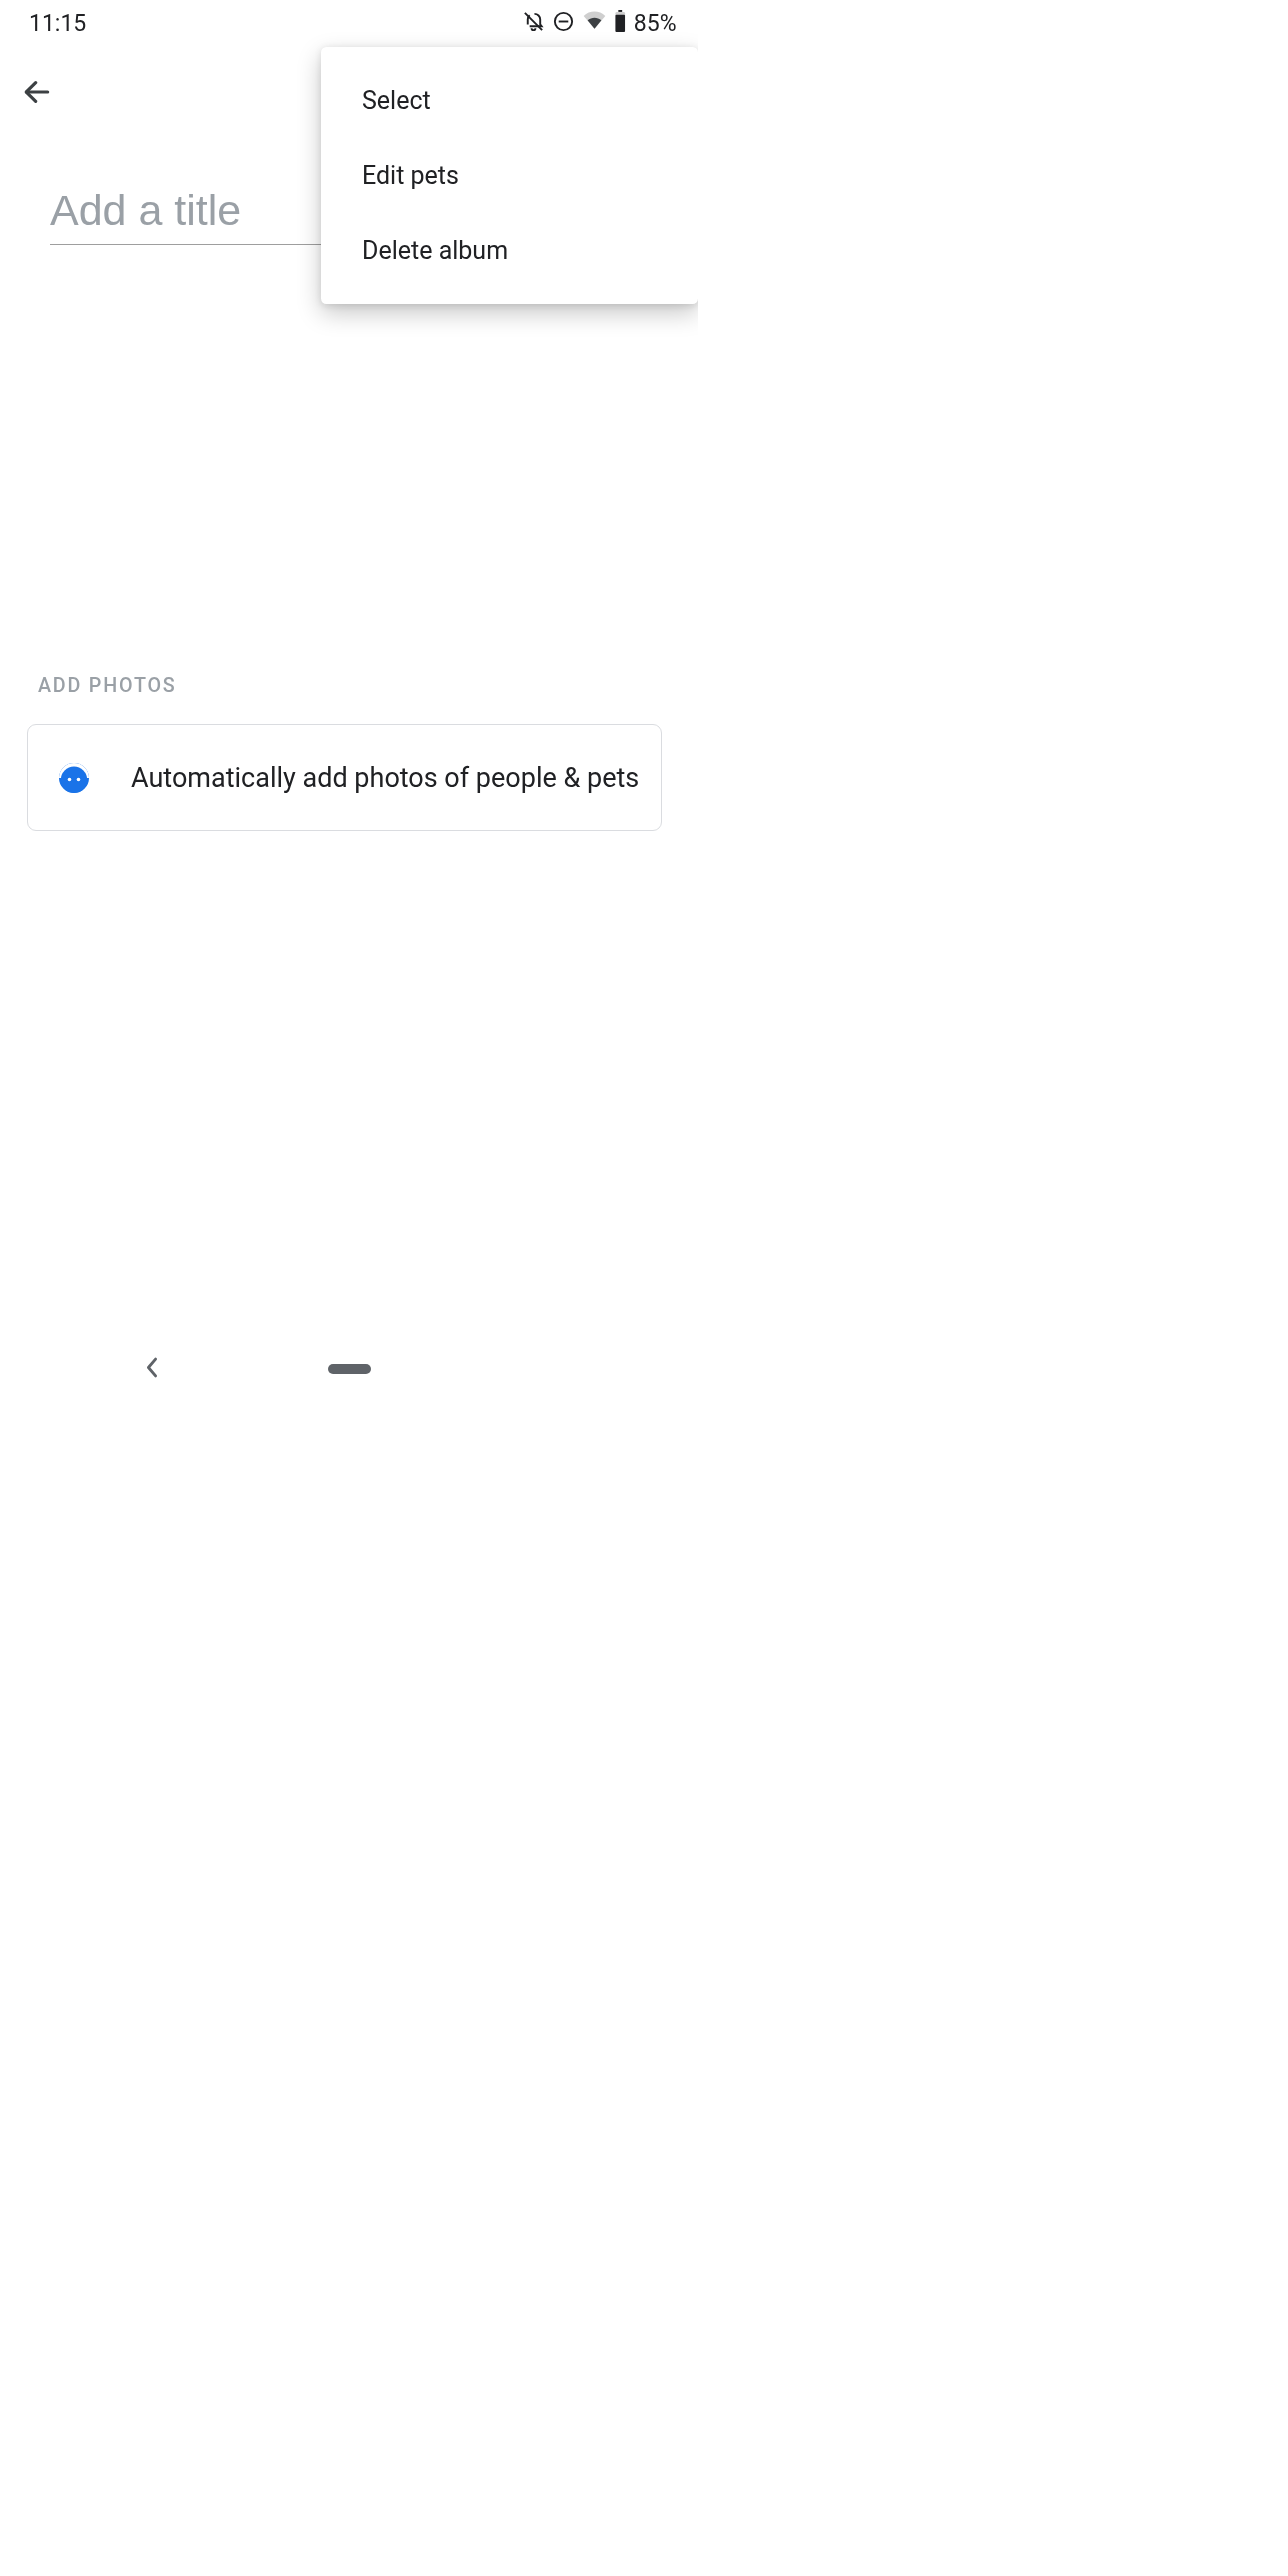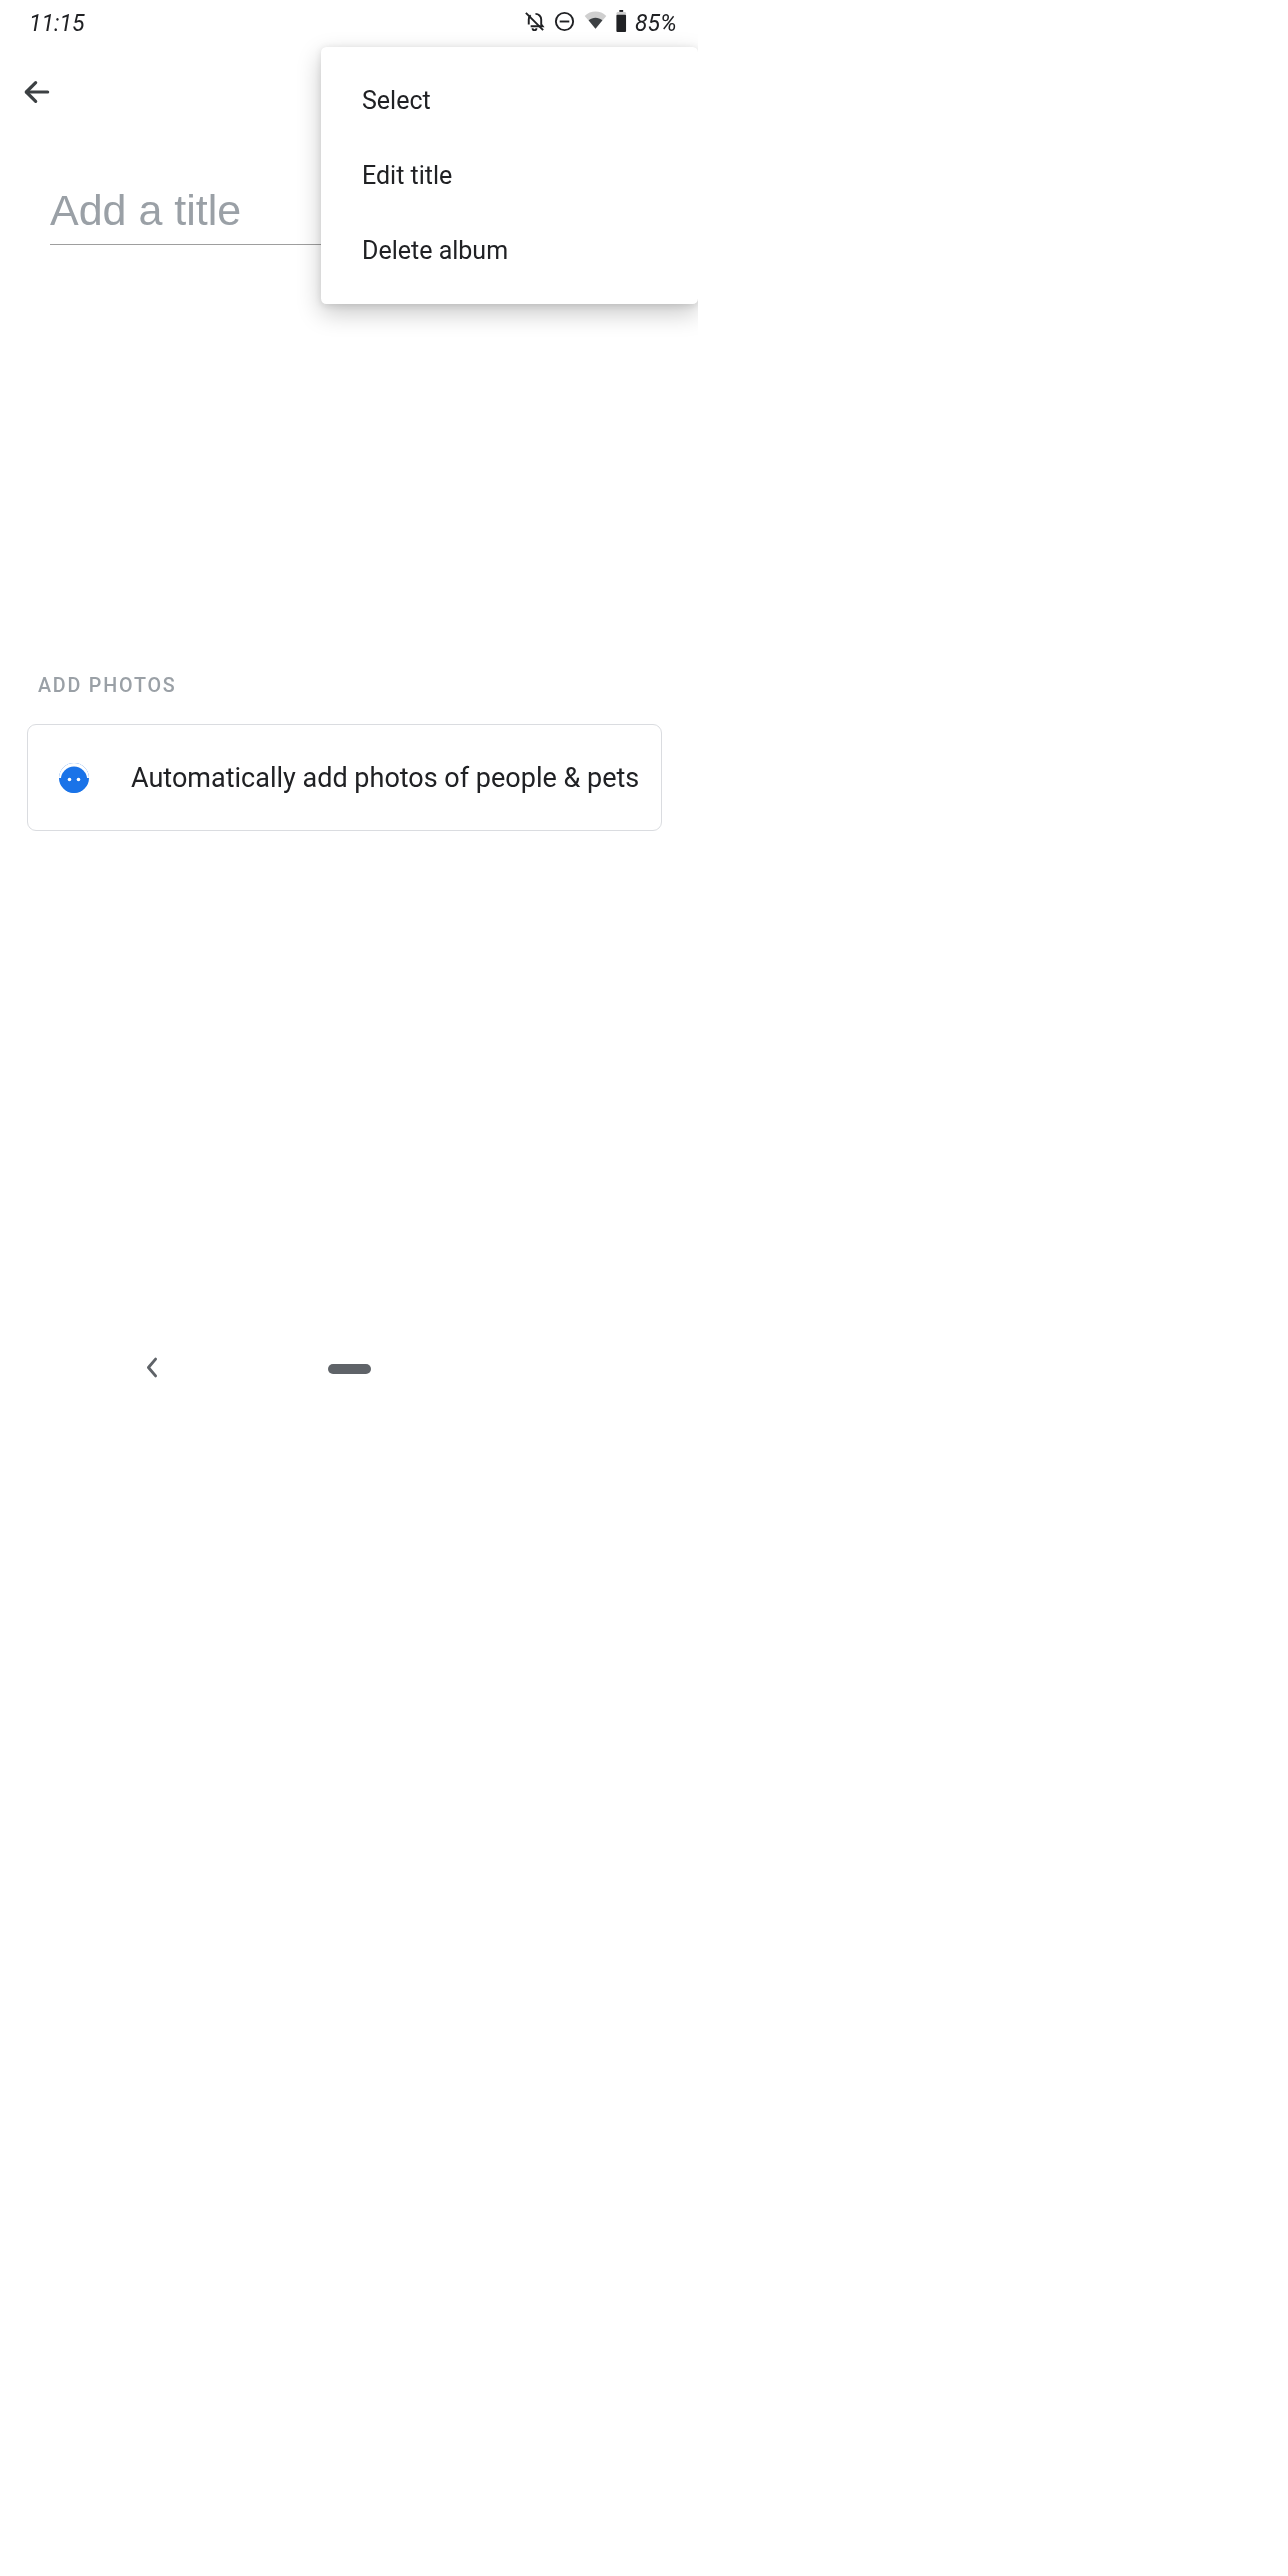--- a/index.html
+++ b/index.html
@@ -15,21 +15,20 @@
   
   .status-bar {
     height: 47px;
     display: flex;
     align-items: center;
     justify-content: space-between;
     padding: 0 21.5px 0 29px;
     font-size: 23px;
     color: #202124;
     font-weight: 400;
-    font-style: italic;
   }
   .status-right {
     display: flex;
     align-items: flex-start;
     gap: 7.2px;
   }
   .status-right svg { display: block; }
 
   
   .app-bar {
@@ -204,21 +203,21 @@
       </svg>
     </span>
     <span class="label">Automatically add photos of people &amp; pets</span>
   </div>
 
 
 </div>
 
 <div class="menu">
   <div class="menu-item">Select</div>
-  <div class="menu-item">Edit title</div>
+  <div class="menu-item">Edit pets</div>
   <div class="menu-item">Delete album</div>
 </div>
 
 <div class="nav-bar">
   <span class="nav-back">
     <svg width="18" height="21.5" viewBox="0 0 12 18" fill="none" stroke="#5f6368" stroke-width="2.4" stroke-linecap="round" stroke-linejoin="round">
       <polyline points="9 2 3 9 9 16"></polyline>
     </svg>
   </span>
   <div class="nav-pill"></div>

